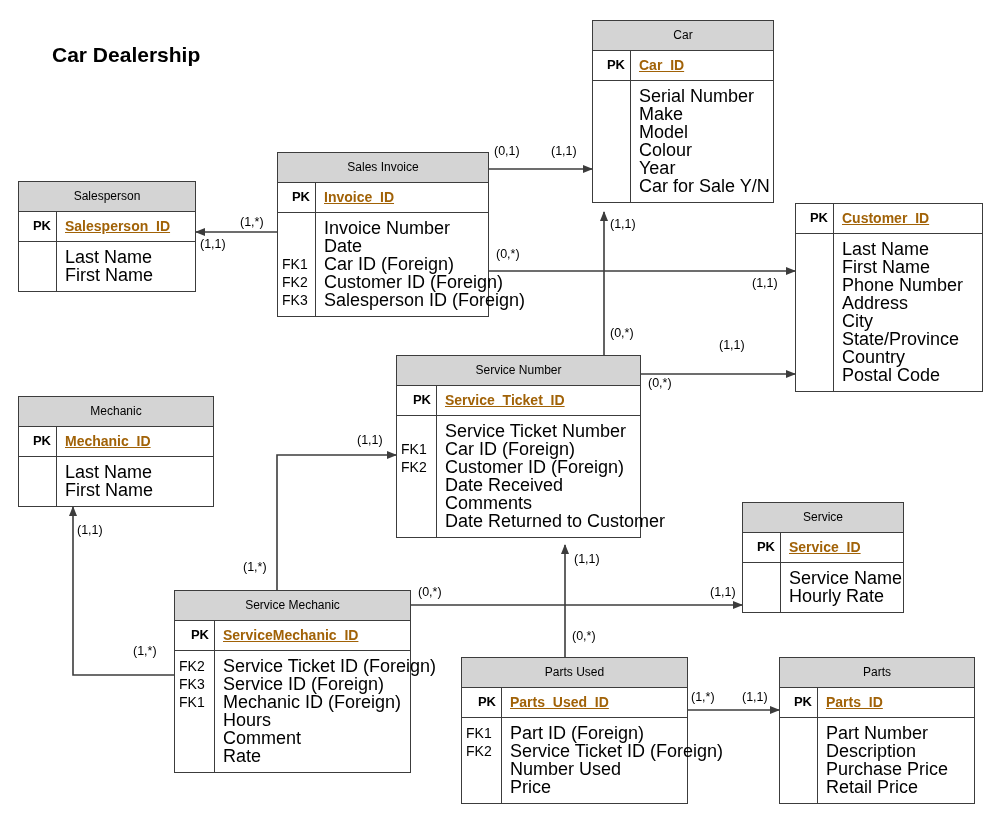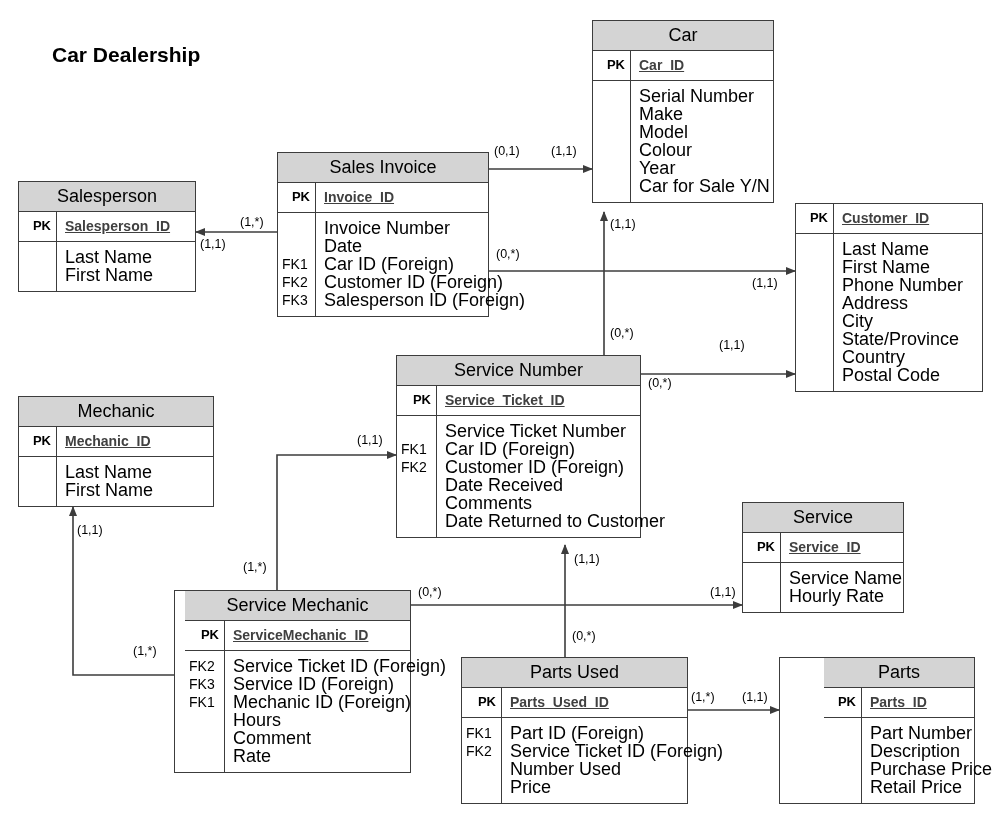--- a/index.html
+++ b/index.html
@@ -31,21 +31,21 @@
     position: absolute;
     box-sizing: border-box;
     border: 1px solid #3c3c3c;
     background: #ffffff;
   }
   .entity-header {
     box-sizing: border-box;
     background: #d4d4d4;
     border-bottom: 1px solid #3c3c3c;
     text-align: center;
-    font-size: 18px;
+    font-size: 12px;
     line-height: 14px;
     padding: 7px 4px 8px 4px;
     color: #000;
   }
   .entity-row {
     display: flex;
     box-sizing: border-box;
   }
   .row-key {
     box-sizing: border-box;
@@ -56,21 +56,21 @@
     padding: 6px 5px 7px 5px;
     color: #000;
     flex: 0 0 auto;
   }
   .row-main {
     box-sizing: border-box;
     font-size: 14px;
     font-weight: bold;
     text-decoration: underline;
     padding: 6px 6px 7px 8px;
-    color: #404040;
+    color: #a16207;
     white-space: nowrap;
     text-align: right;
   }
   .pk-row {
     border-bottom: 1px solid #3c3c3c;
   }
   .attrs {
     display: flex;
     box-sizing: border-box;
   }
@@ -257,21 +257,21 @@
       <div class="row-main">Mechanic_ID</div>
     </div>
     <div class="attrs">
       <div class="attr-keys" style="width:38px;">
 </div>
       <div class="attr-list">Last Name
 First Name</div>
     </div>
   </div>
 
-  <div class="entity" style="left:174px; top:590px; width:237px;padding-left:10px;">
+  <div class="entity" style="left:174px; top:590px; width:237px;">
     <div class="entity-header">Service Mechanic</div>
     <div class="entity-row pk-row">
       <div class="row-key" style="width:40px;">PK</div>
       <div class="row-main">ServiceMechanic_ID</div>
     </div>
     <div class="attrs">
       <div class="attr-keys" style="width:40px;">FK2
 FK3
 FK1
 
@@ -311,21 +311,21 @@
 FK2
 
 </div>
       <div class="attr-list">Part ID (Foreign)
 Service Ticket ID (Foreign)
 Number Used
 Price</div>
     </div>
   </div>
 
-  <div class="entity" style="left:779px; top:657px; width:196px;padding-left:44px;">
+  <div class="entity" style="left:779px; top:657px; width:196px;">
     <div class="entity-header">Parts</div>
     <div class="entity-row pk-row">
       <div class="row-key" style="width:38px;">PK</div>
       <div class="row-main">Parts_ID</div>
     </div>
     <div class="attrs">
       <div class="attr-keys" style="width:38px;">
 
 
 </div>

